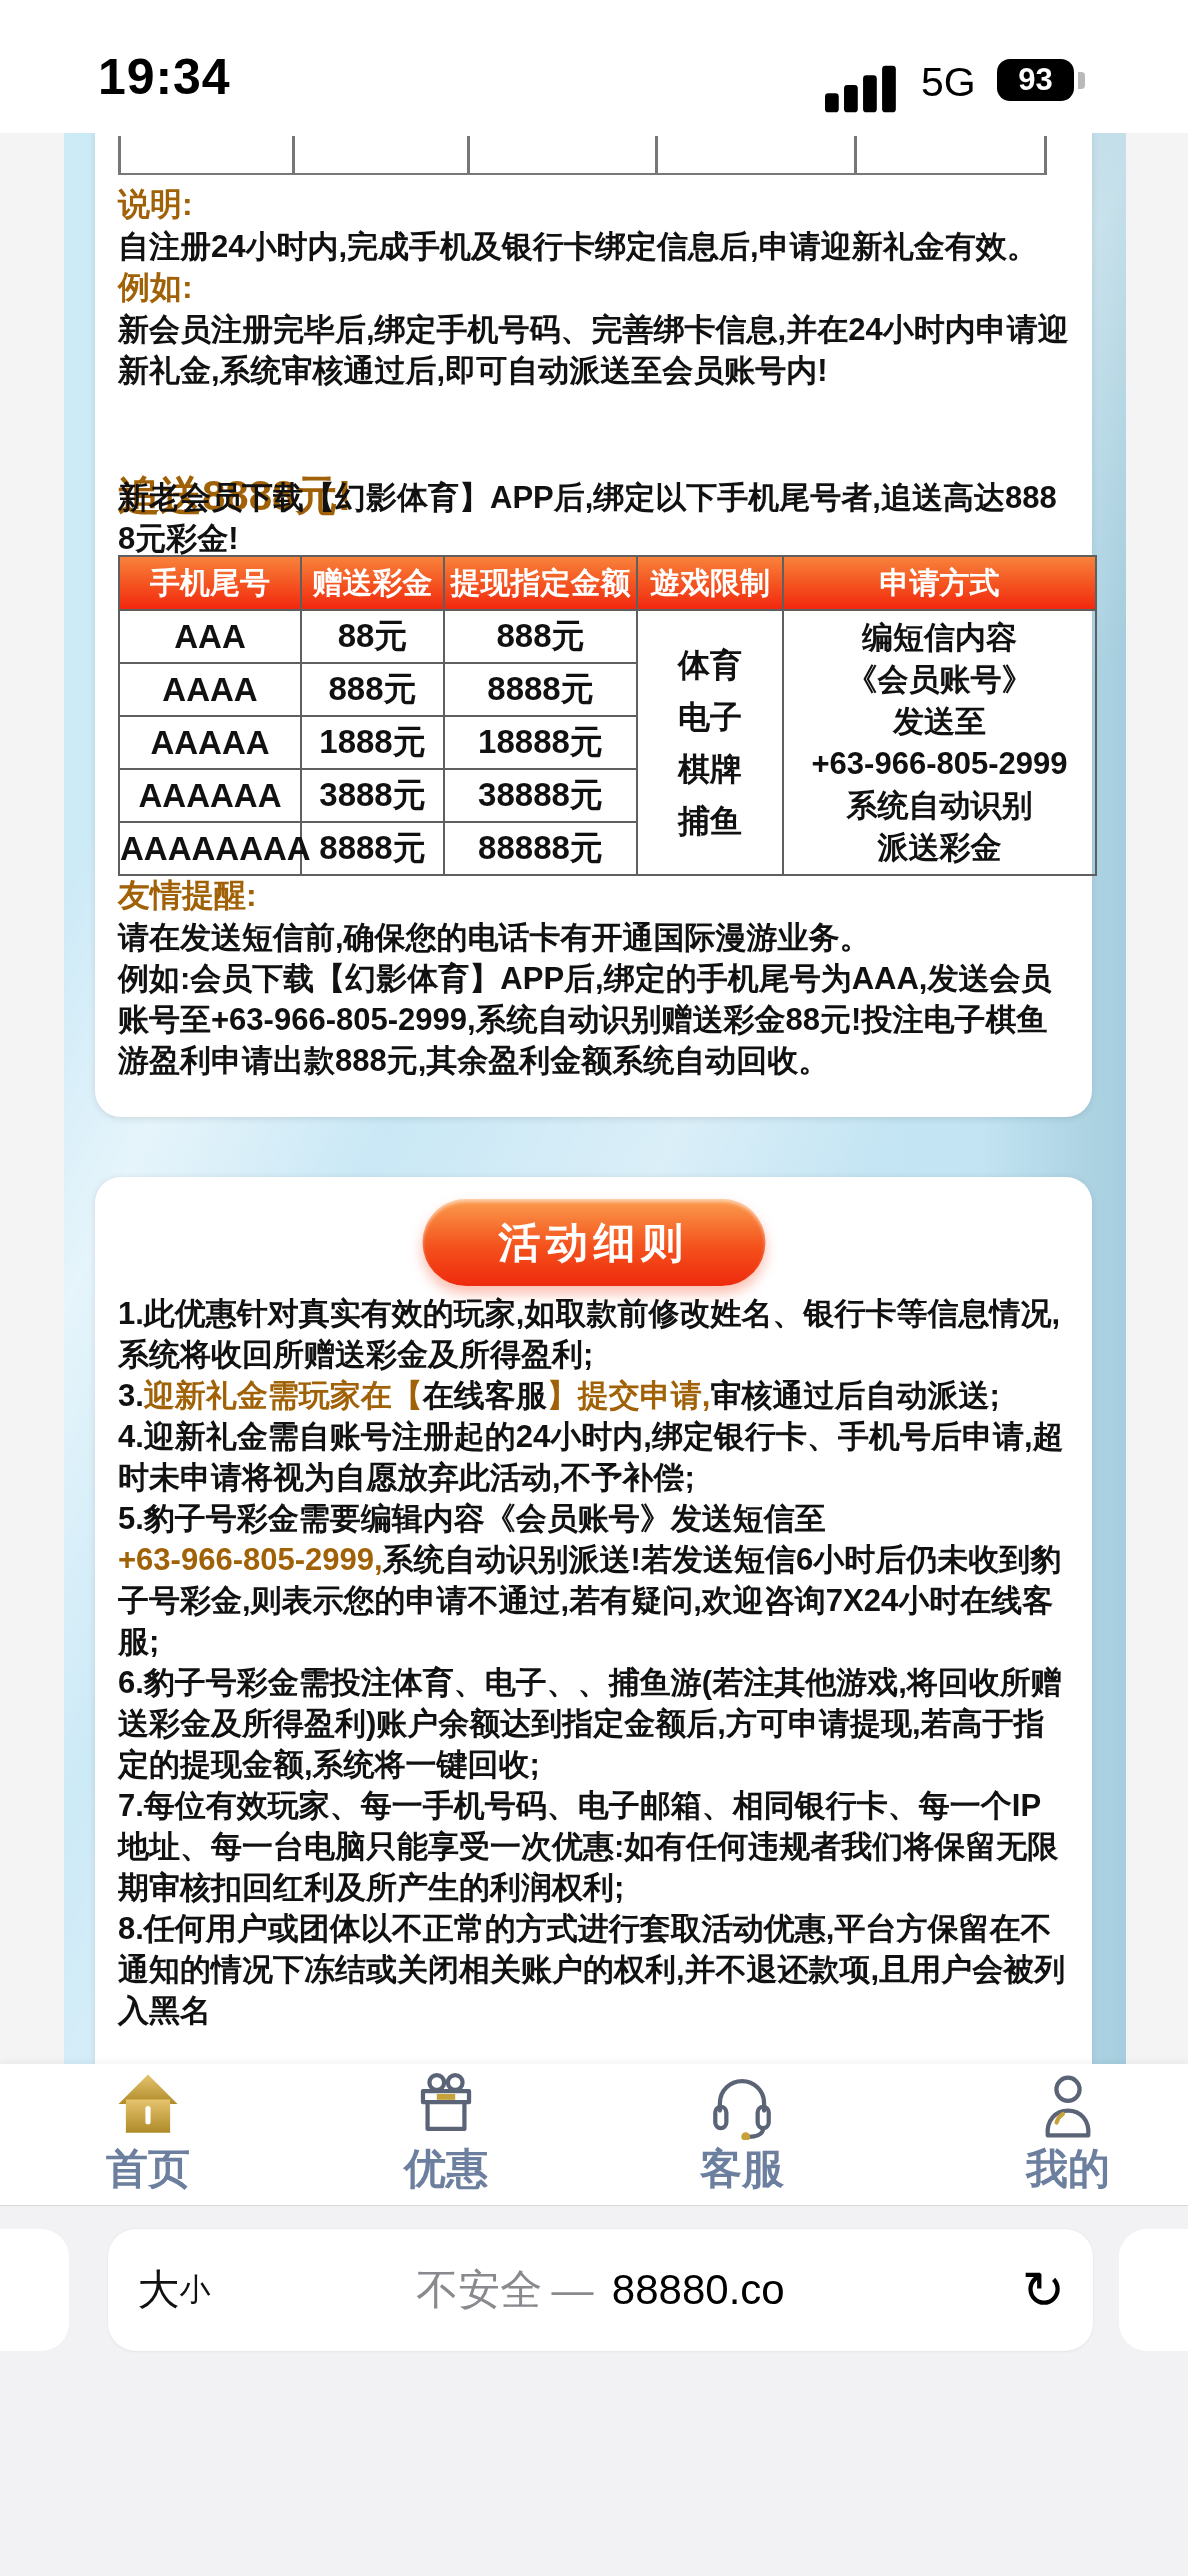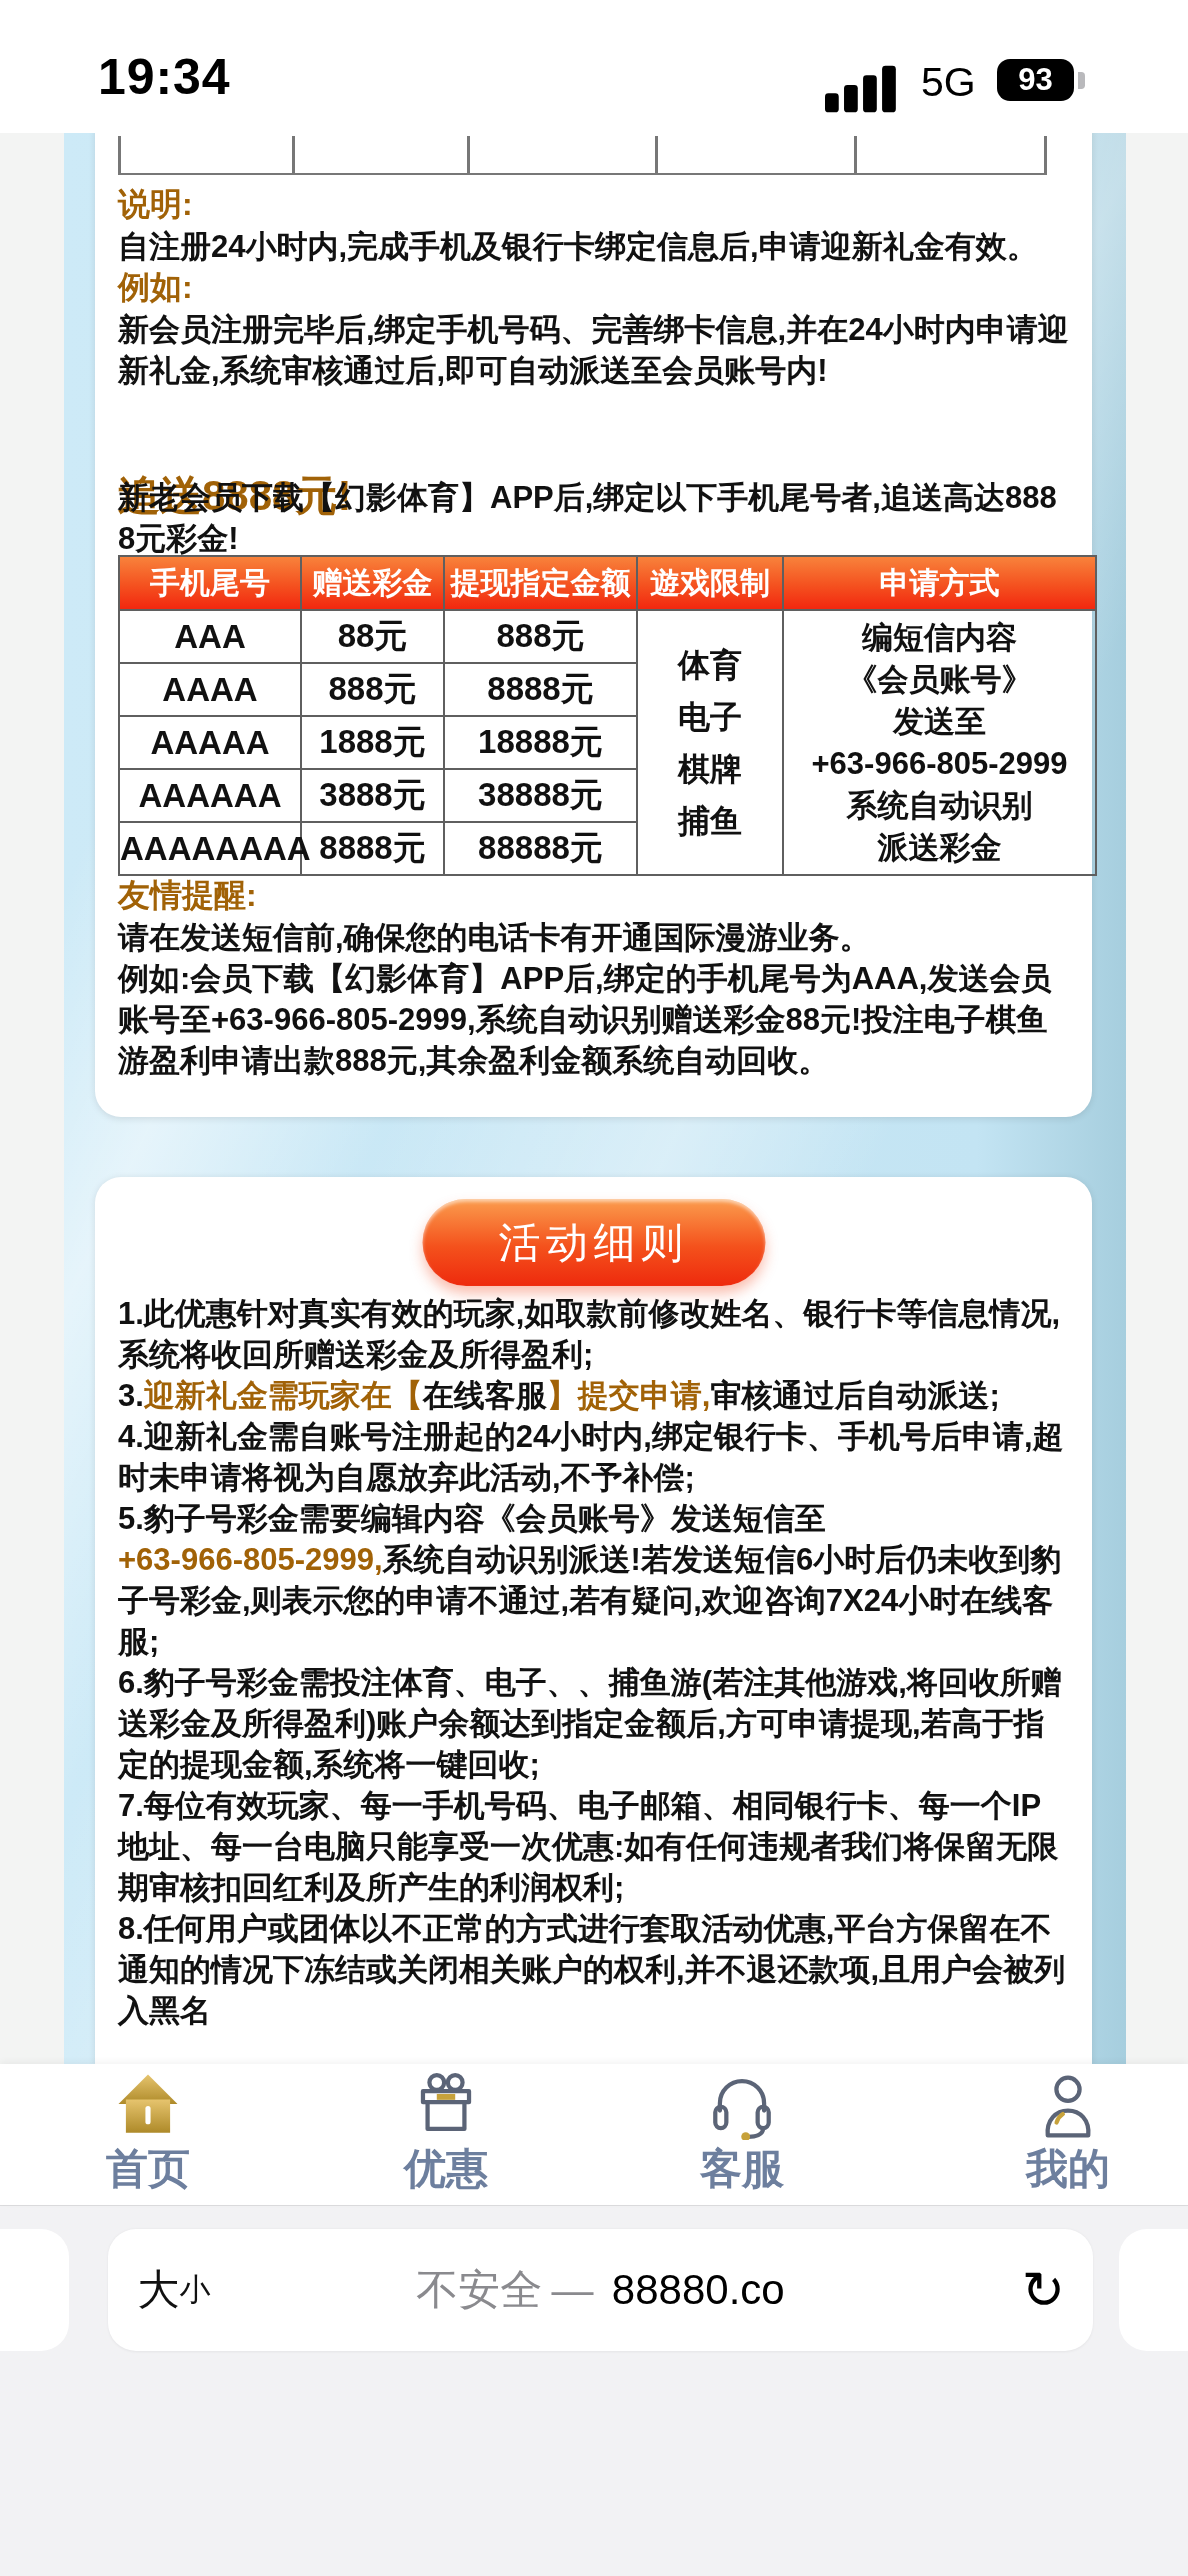--- a/index.html
+++ b/index.html
@@ -37,21 +37,21 @@
   .bonus-table th{background:linear-gradient(180deg,#f8823b 0%,#f4511f 55%,#f2270f 100%);color:#fff;
       font-size:30px;font-weight:700;border:2.8px solid #5f5f5f;height:52px;padding:0;}
   .bonus-table td{border:2.8px solid #5f5f5f;font-size:33px;font-weight:600;text-align:center;color:#111;padding:0;height:51px;}
   .bonus-table .game-cell{font-size:32px;line-height:52px;}
   .bonus-table .apply-cell{font-size:31px;line-height:42px;border-radius:16px;}
   
   .pill{position:absolute;left:50%;top:22px;transform:translateX(-50%);width:343px;height:87px;border-radius:44px;
       background:linear-gradient(180deg,#fb9d4e 0%,#f4511c 55%,#ee2a0d 100%);
       box-shadow:0 7.4px 13px rgba(240,70,25,.35), inset 0 2.8px 3.7px rgba(255,255,255,.55);
       display:flex;align-items:center;justify-content:center;}
-  .pill span{color:#fff;font-size:42px;font-weight:400;letter-spacing:5.5px;}
+  .pill span{color:#fff;font-size:42px;font-weight:700;letter-spacing:5.5px;}
   .rules{position:absolute;left:23px;right:20px;top:116px;}
   .rule{margin:0;font-size:31px;line-height:41px;font-weight:600;word-break:break-all;}
   
   .nav{position:absolute;top:2064px;left:0;width:1188px;height:141px;background:#fff;z-index:20;
        box-shadow:0 -1.8px 7.4px rgba(0,0,0,.05);}
   .nav-item{position:absolute;top:0;width:184px;height:141px;text-align:center;cursor:pointer;}
   .nav-item svg{display:block;margin:5.5px auto 0;}
   .nav-label{display:block;margin-top:1.8px;font-size:42px;font-weight:600;color:#6d7f9e;}
   
   .safari{position:absolute;top:2205px;left:0;width:1188px;height:371px;background:#f2f2f4;border-top:1.8px solid #dcdcde;}

